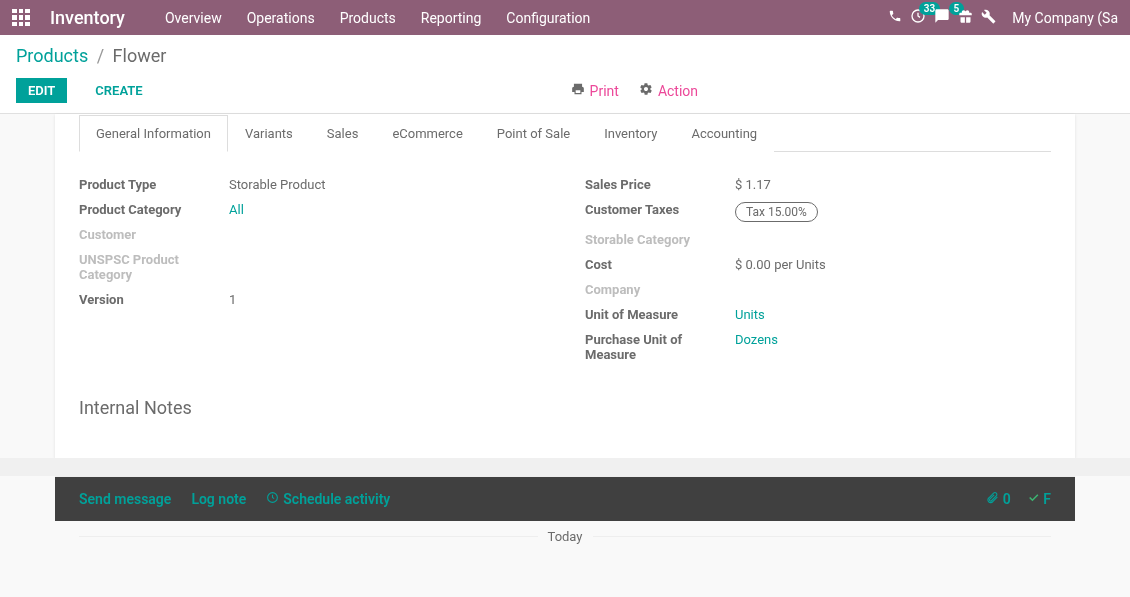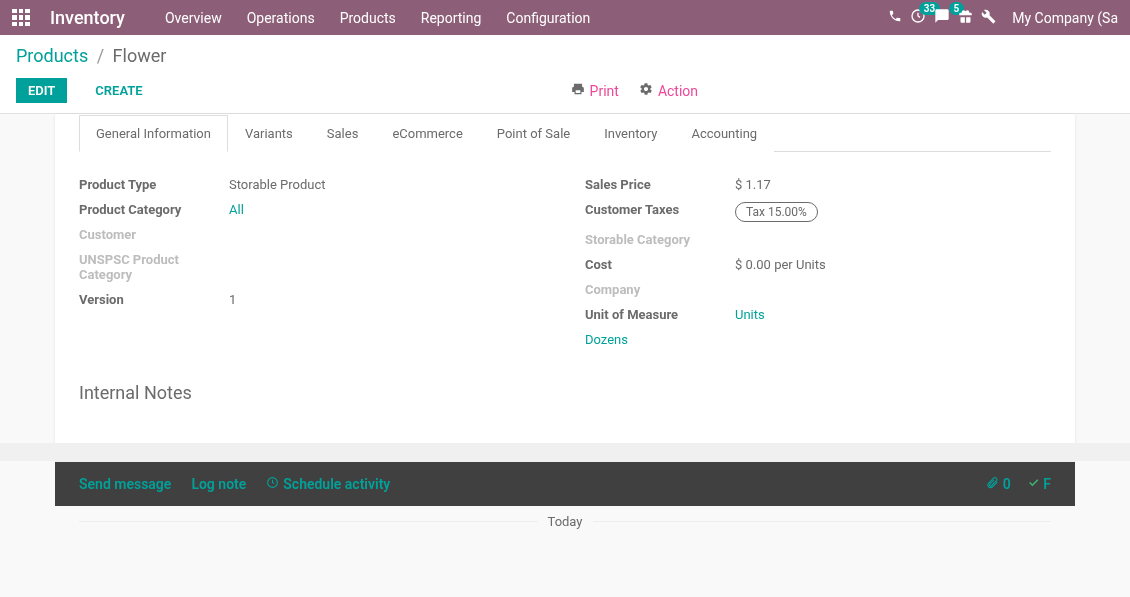--- a/index.html
+++ b/index.html
@@ -200,20 +200,21 @@
         </div>
         <div class="row">
           <div class="label muted">Company</div>
           <div class="val"></div>
         </div>
         <div class="row">
           <div class="label">Unit of Measure</div>
           <div class="val"><span class="link">Units</span></div>
         </div>
         <div class="row">
+          <div class="label" style="width:150px;">Purchase Unit of Measure</div>
           <div class="val"><span class="link">Dozens</span></div>
         </div>
       </div>
     </div>
 
     <div class="section-title">Internal Notes</div>
 
   </div>
 
   <div style="height:18px;background:#f0f0f0;"></div>

